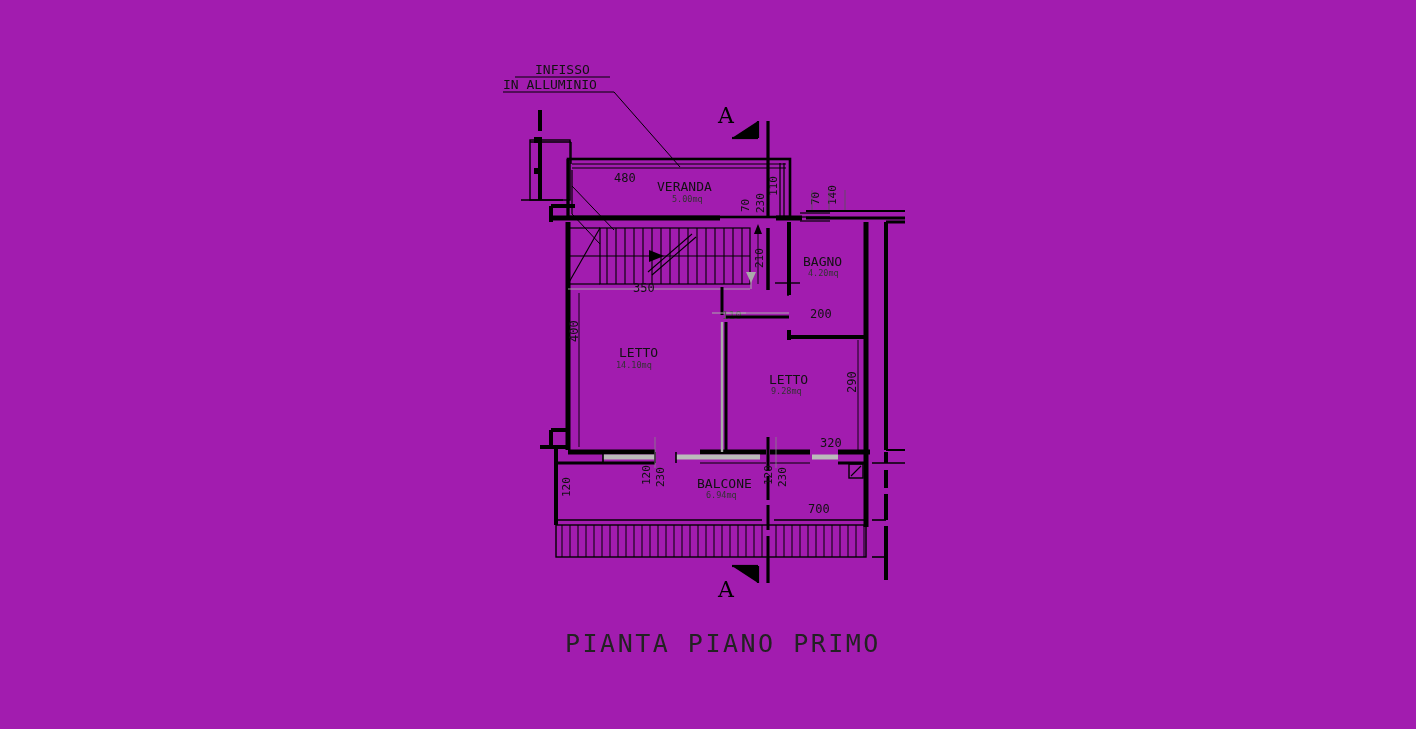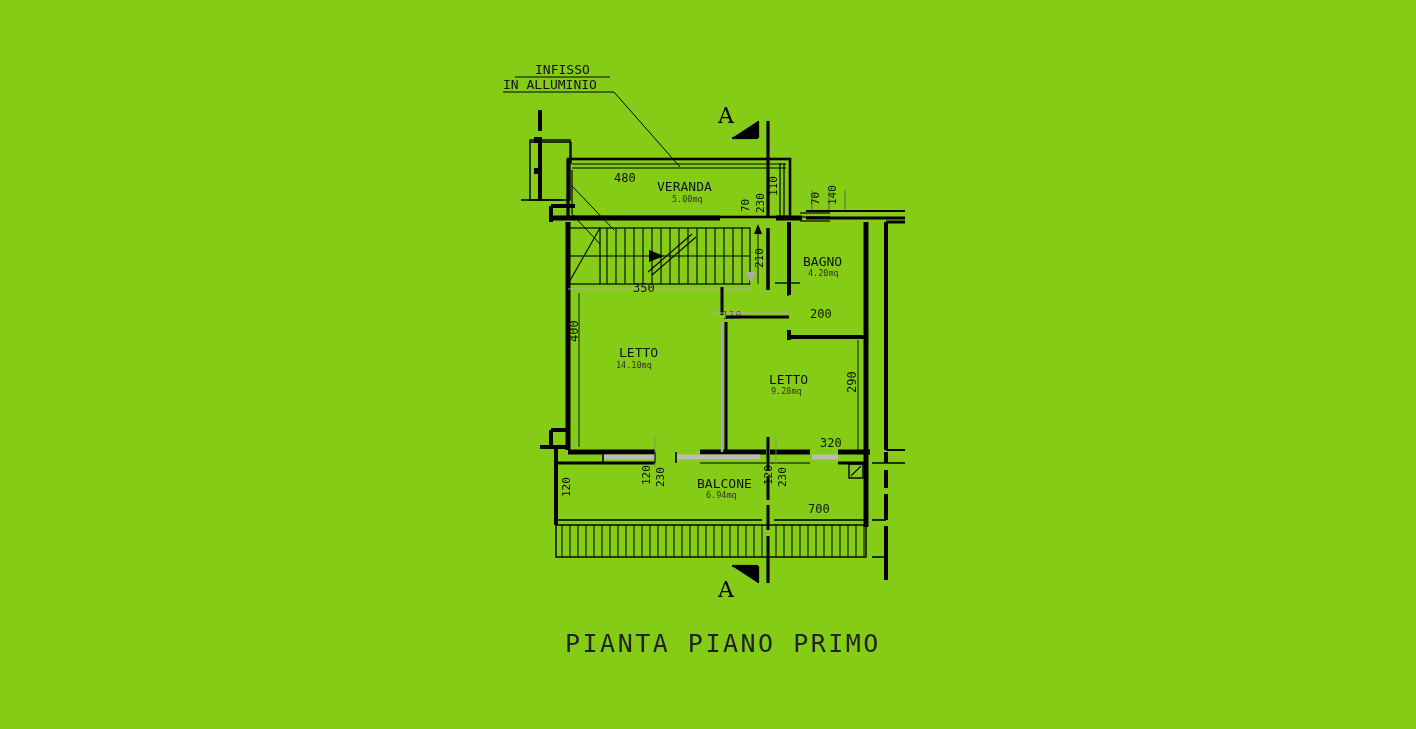--- a/index.html
+++ b/index.html
@@ -1,18 +1,18 @@
 <!DOCTYPE html>
 <html><head>
 <meta charset="utf-8">
 <style>
   html,body{margin:0;padding:0;background:#ffffff;}
   body{width:1416px;height:729px;overflow:hidden;
        font-family:"DejaVu Sans Mono","Liberation Mono",monospace;}
-  #stage{position:relative;width:1416px;height:729px;background:#84cc16;}
+  #stage{position:relative;width:1416px;height:729px;background:#a21caf;}
   svg{display:block;}
   .txt{font-family:"DejaVu Sans Mono","Liberation Mono",monospace;}
 </style>
 </head>
 <body>
 
 <div id="stage">
 <svg width="1416" height="729" viewBox="0 0 1416 729">
 
   <g>

